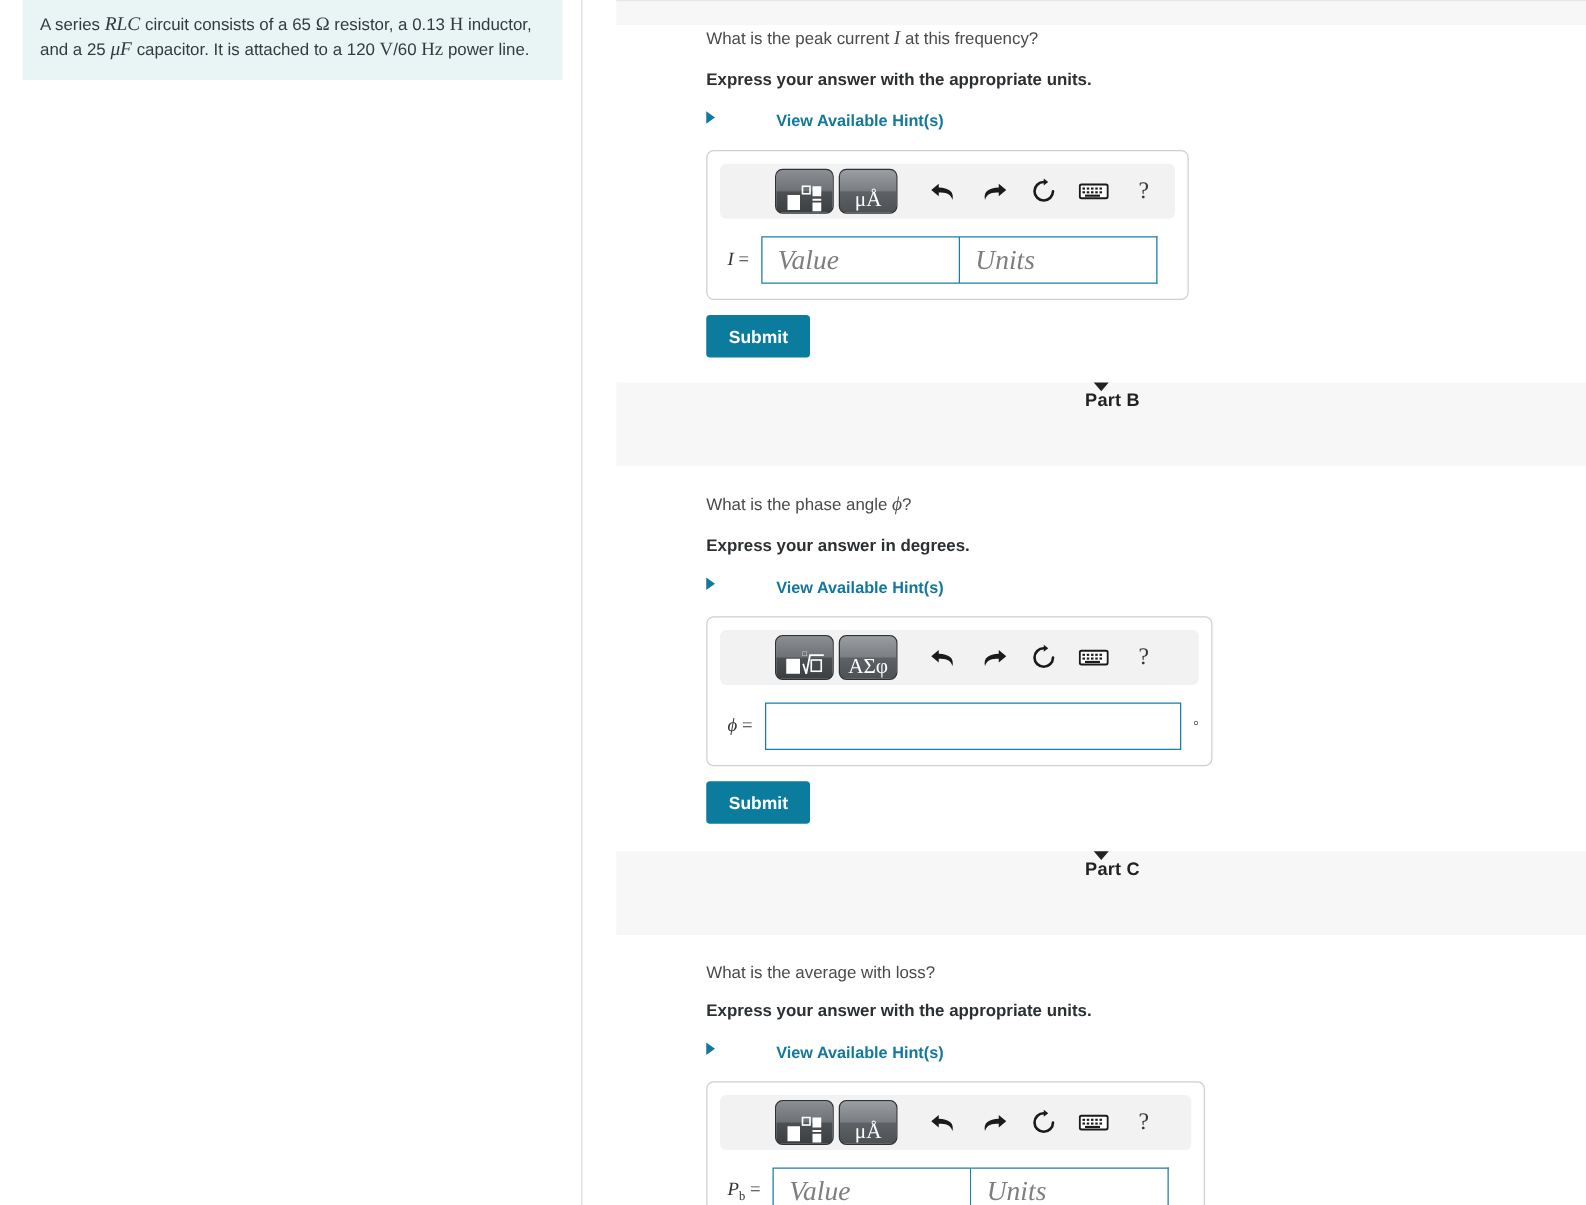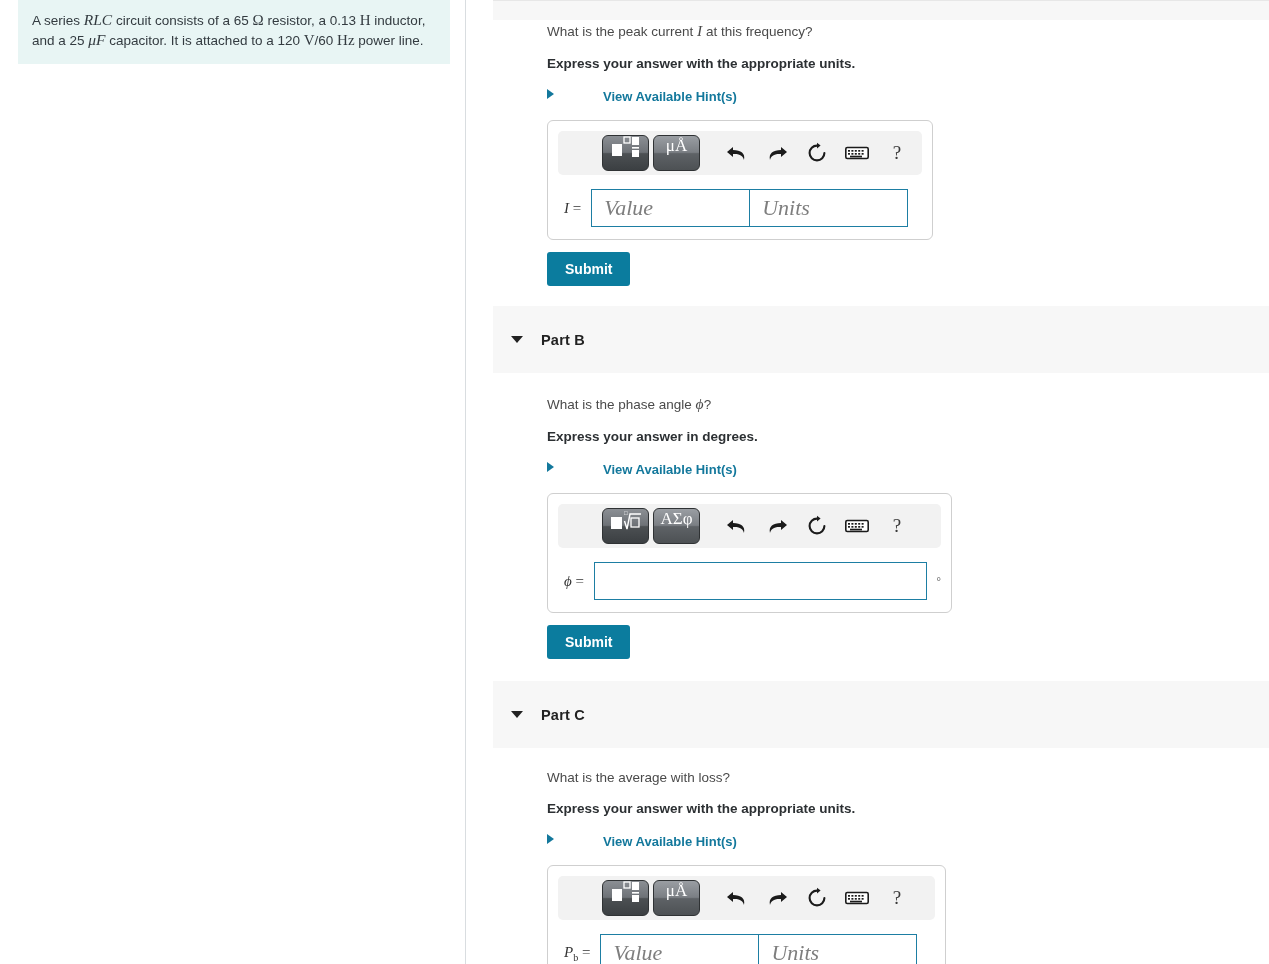--- a/index.html
+++ b/index.html
@@ -39,31 +39,32 @@
     position: absolute; left: 26px; top: 0; width: 776px; height: 20px;
     background: #f7f7f7; border-top: 1px solid #e7e7e7;
   }
 
   .part-header {
     background: #f7f7f7;
     height: 67px;
     display: flex; align-items: center;
     padding-left: 18px;
     margin-left: 26px;
+    flex-direction: column;
   }
   .caret {
     width: 0; height: 0;
     border-left: 6px solid transparent;
     border-right: 6px solid transparent;
     border-top: 7px solid #222;
     margin-right: 18px;
   }
   .part-label { font-size: 14.5px; font-weight: bold; color: #222; letter-spacing: .2px; }
 
-  .part-body { padding: 22px 0 0 80px; }
+  .part-body { padding: 22px 0 0 80px; margin-left: 18px; }
   .q-text { font-size: 13.5px; color: #4a4a4a; margin: 0 0 16px 0; }
   .q-bold { font-size: 13.5px; font-weight: bold; color: #2c3033; margin: 0 0 18px 0; }
 
   .hints { display: flex; align-items: flex-start; margin-bottom: 16px; cursor: pointer; gap: 37px; }
   .hint-caret {
     width: 0; height: 0;
     border-top: 5.5px solid transparent;
     border-bottom: 5.5px solid transparent;
     border-left: 7.5px solid #13789c;
     margin-right: 12px;
@@ -88,21 +89,21 @@
     height: 44px;
     display: flex; align-items: center;
     padding: 0 12px 0 44px;
     gap: 0px;
   }
   .tb-btn {
     width: 47px; height: 36px;
     border-radius: 6px;
     background: linear-gradient(180deg,#8b8f94 0%,#6e7277 48%,#4c5053 52%,#3b3f42 100%);
     border: 1px solid #2f3234;
-    display: flex; align-items: flex-start; justify-content: center;
+    display: flex; align-items: flex-end; justify-content: center;
     margin-right: 4px;
     cursor: pointer;
     flex: none;
   }
   .tb-btn.grey {
     background: linear-gradient(180deg,#9a9ea3 0%,#7b7f84 48%,#5e6266 52%,#4d5154 100%);
   }
   .tb-sym { color: #fff; font-family: "Liberation Serif", serif; font-size: 17px; }
   .tb-icon {
     width: 34px; height: 34px;

